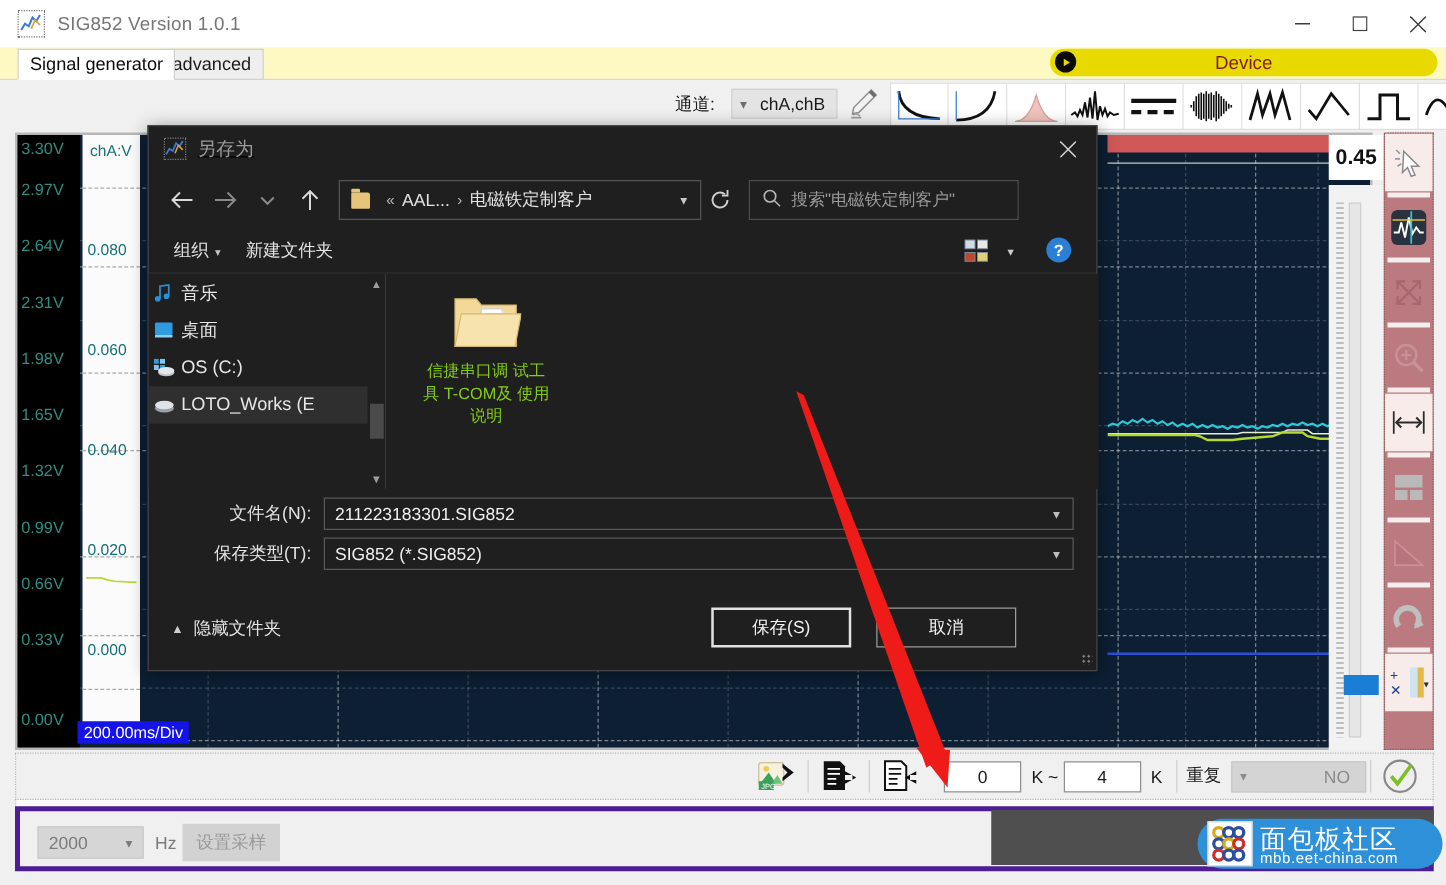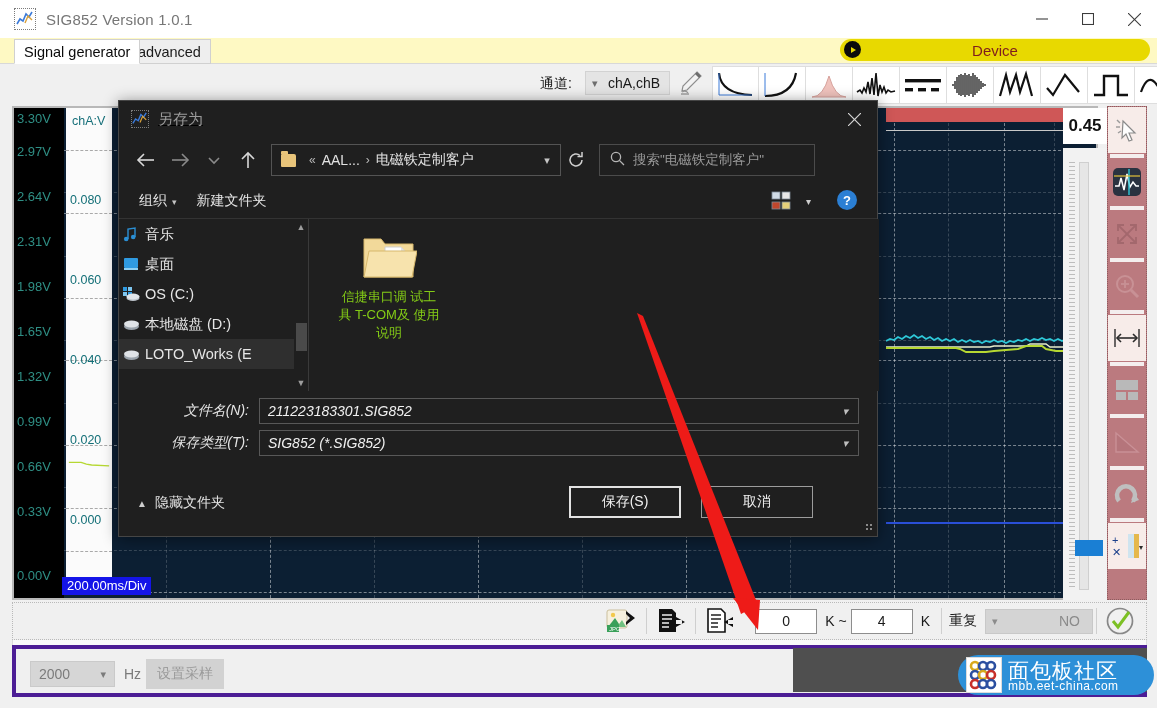--- a/index.html
+++ b/index.html
@@ -376,21 +376,21 @@
   }
   .file-item {
     position: absolute; left: 28px; top: 12px; width: 104px;
     display: flex; flex-direction: column; align-items: center;
   }
   .file-name {
     margin-top: 5px; font-size: 13px; color: #84cc16; text-align: center; line-height: 18px;
   }
 
   .dlg-fields { position: absolute; left: 0; top: 294px; width: 760px; }
-  .field-row { height: 32px; display: flex; align-items: center; margin-bottom: 0; font-style: italic; }
+  .field-row { height: 32px; display: flex; align-items: center; margin-bottom: 0; }
   .field-label {
     width: 140px; text-align: right; padding-right: 10px;
     font-size: 14px; color: #e4e4e4;
   }
   .field-input {
     width: 600px; height: 26px; border: 1px solid #585858; background: #1f1f1f;
     display: flex; align-items: center; font-size: 14px; color: #f0f0f0;
   }
   .field-input .fv { margin-left: 8px; }
   .field-input .cv { margin-left: auto; margin-right: 10px; color: #bfbfbf; font-size: 11px; }
@@ -923,29 +923,20 @@
               <rect x="0" y="0" width="4" height="4" fill="#2f9ae0"></rect>
                 <rect x="5" y="0" width="4" height="4" fill="#7ec6ef"></rect>
               <rect x="0" y="5" width="4" height="4" fill="#7ec6ef"></rect>
                 <rect x="5" y="5" width="4" height="4" fill="#2f9ae0"></rect>
               <ellipse cx="10" cy="11" rx="6.5" ry="3" fill="#bcc3ca"></ellipse>
               <ellipse cx="10" cy="9.5" rx="6.5" ry="3" fill="#e2e6ea"></ellipse>
             </svg>
           </span>
           <span>OS (C:)</span>
         </div>
-        <div class="nav-row">
-          <span class="ni">
-            <svg width="17" height="13" viewBox="0 0 17 13">
-              <ellipse cx="8.5" cy="8.5" rx="7.5" ry="3.4" fill="#9aa3ac"></ellipse>
-              <ellipse cx="8.5" cy="6" rx="7.5" ry="3.4" fill="#dfe3e7"></ellipse>
-            </svg>
-          </span>
-          <span>本地磁盘 (D:)</span>
-        </div>
         <div class="nav-row sel">
           <span class="ni">
             <svg width="17" height="13" viewBox="0 0 17 13">
               <ellipse cx="8.5" cy="8.5" rx="7.5" ry="3.4" fill="#9aa3ac"></ellipse>
               <ellipse cx="8.5" cy="6" rx="7.5" ry="3.4" fill="#dfe3e7"></ellipse>
             </svg>
           </span>
           <span>LOTO_Works (E</span>
         </div>
         <div class="nav-scroll">

